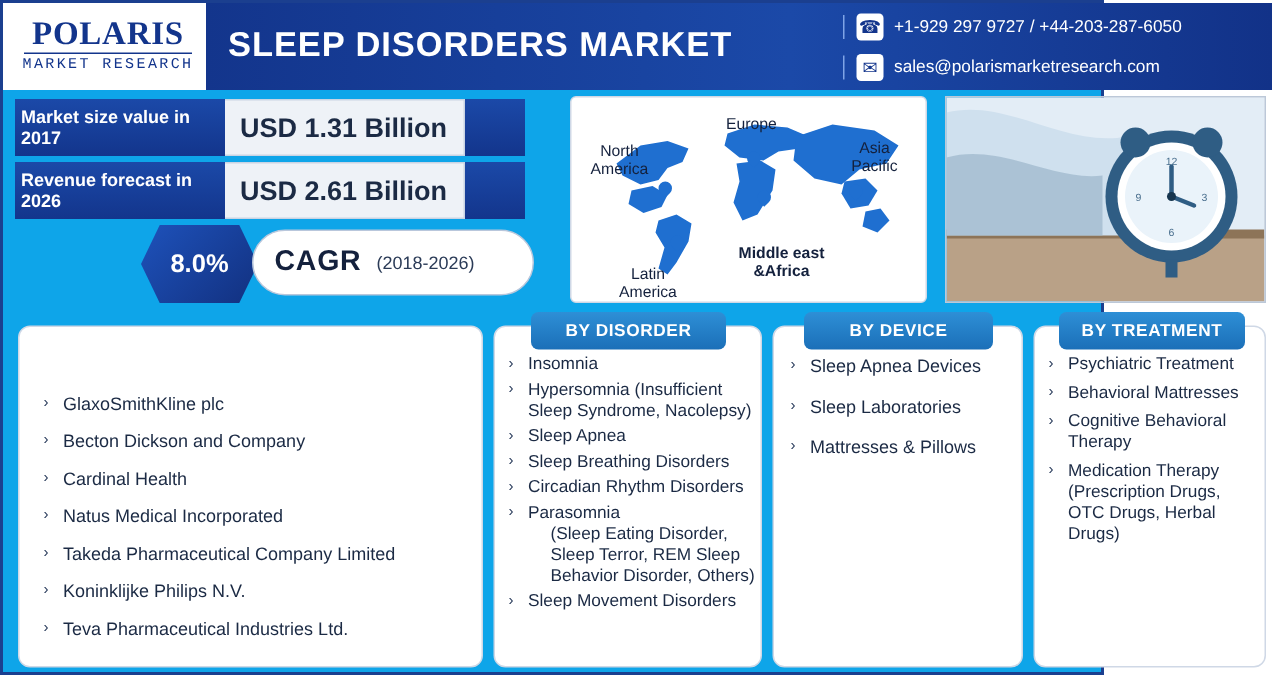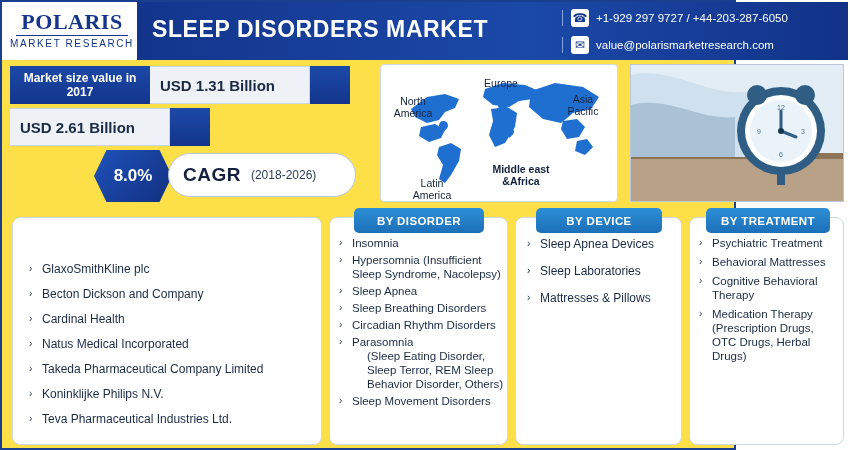--- a/index.html
+++ b/index.html
@@ -8,41 +8,41 @@
     width: 850px; height: 450px;
     font-family: "Liberation Sans", sans-serif;
     background: #ffffff;
     overflow: hidden;
     position: relative;
   }
   .page {
     width: 736px; height: 450px;
     position: relative;
     border: 2px solid #1b3f8f;
-    background: #fde047;
+    background: #0ea5e9;
   }
 
   
   .header {
     position: absolute; left:0; top:0; width: 846px; height: 58px;
     background: linear-gradient(90deg,#ffffff 0%,#ffffff 16%,#13358c 16%,#1b49a8 62%,#123288 100%);
   }
   .logo {
     position: absolute; left: 6px; top: 2px; width: 128px; height: 52px;
     background: #ffffff;
     display:flex; flex-direction:column; align-items:center; justify-content:center;
   }
   .logo-top {
     font-family: "Liberation Serif", serif;
     font-size: 22px; font-weight: bold; color:#13358c; letter-spacing: 0.5px;
     line-height: 22px;
   }
   .logo-rule { width: 112px; height:1px; background:#13358c; margin: 2px 0 2px; }
   .logo-bot {
-    font-family: Liberation Sans, sans-serif;
+    font-family: Liberation Mono, monospace;
     font-size: 10px; color:#13358c; letter-spacing: 1.6px;
   }
   .header-title {
     position: absolute; left: 150px; top: 14px; width: 400px;
     text-align: left;
     color:#ffffff; font-size: 23px; font-weight: bold; letter-spacing: 0.6px;
   }
   .contact-box {
     position:absolute; right: 6px; top: 4px; width: 280px; height: 50px;
     display:flex; flex-direction:column; justify-content:space-between;
@@ -55,26 +55,26 @@
   }
   .vbar { width:1px; height:16px; background:#7fa4e6; margin-right:8px; }
 
   
   .metric {
     position:absolute; height: 38px; display:flex; align-items:stretch;
   }
   .metric .label {
     width: 140px; background: linear-gradient(180deg,#1b49a8,#13358c);
     color:#fff; font-size: 12px; font-weight:bold;
-    display:flex; align-items:center; justify-content:center; text-align:center;
+    display:flex; align-items:center; justify-content:center; 
     padding: 16px 4px; line-height:14px;
   }
   .metric .value {
     width: 160px; background:#eef2f7; border:1px solid #c9d4e4; border-left:none;
-    color:#1b2a44; font-size: 15px; font-weight:bold;
+    color:#1b2a44; font-size: 18px; font-weight:bold;
     display:flex; align-items:center; padding-left: 10px;
   }
   .metric .tail { width: 40px; background: linear-gradient(180deg,#1b49a8,#13358c); }
 
   #m1 { left: 8px; top: 64px; }
   #m2 { left: 8px; top: 106px; }
 
   .cagr-hex {
     position:absolute; left: 92px; top: 148px; width: 78px; height: 52px;
     background: linear-gradient(135deg,#1e52bb,#12307f);
@@ -175,32 +175,33 @@
 
     <div class="contact-box">
       <div class="contact-row">
         <div class="vbar"></div>
         <div class="cicon">☎</div>
         <span>+1-929 297 9727  / +44-203-287-6050</span>
       </div>
       <div class="contact-row">
         <div class="vbar"></div>
         <div class="cicon">✉</div>
-        <span>value@polarismarketresearch.com</span>
+        <span>sales@polarismarketresearch.com</span>
       </div>
     </div>
   </div>
 
   <div class="metric" id="m1">
     <div class="label">Market size value in 2017</div>
     <div class="value">USD 1.31 Billion</div>
     <div class="tail"></div>
   </div>
 
   <div class="metric" id="m2">
+    <div class="label">Revenue forecast in 2026</div>
     <div class="value">USD 2.61 Billion</div>
     <div class="tail"></div>
   </div>
 
   <div class="cagr-hex">8.0%</div>
   <div class="cagr-pill">
     <span class="big">CAGR</span>
     <span class="yrs">(2018-2026)</span>
   </div>
 

